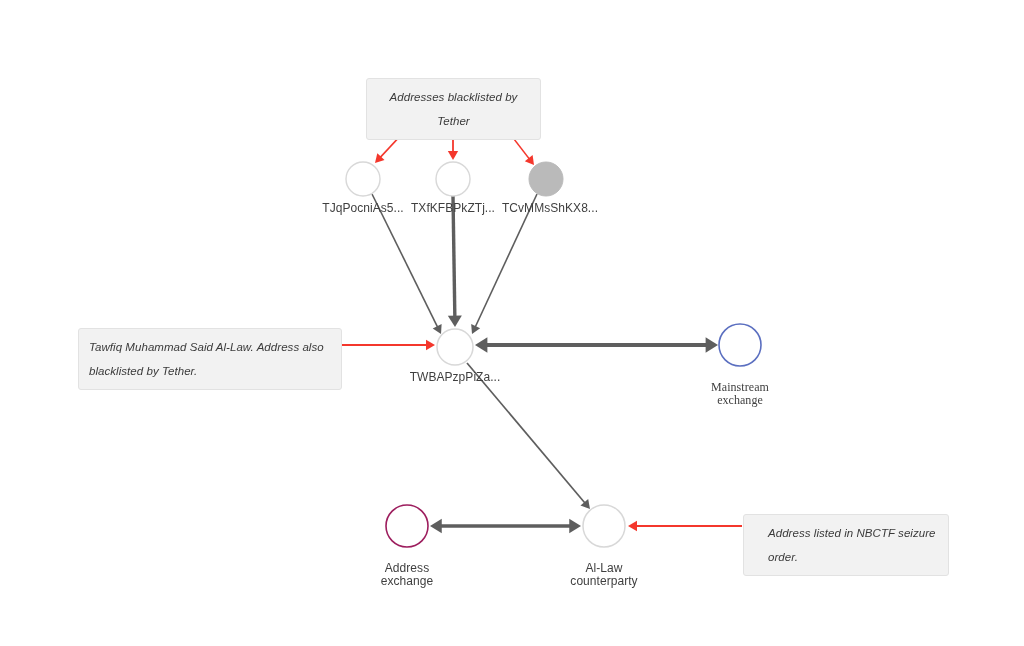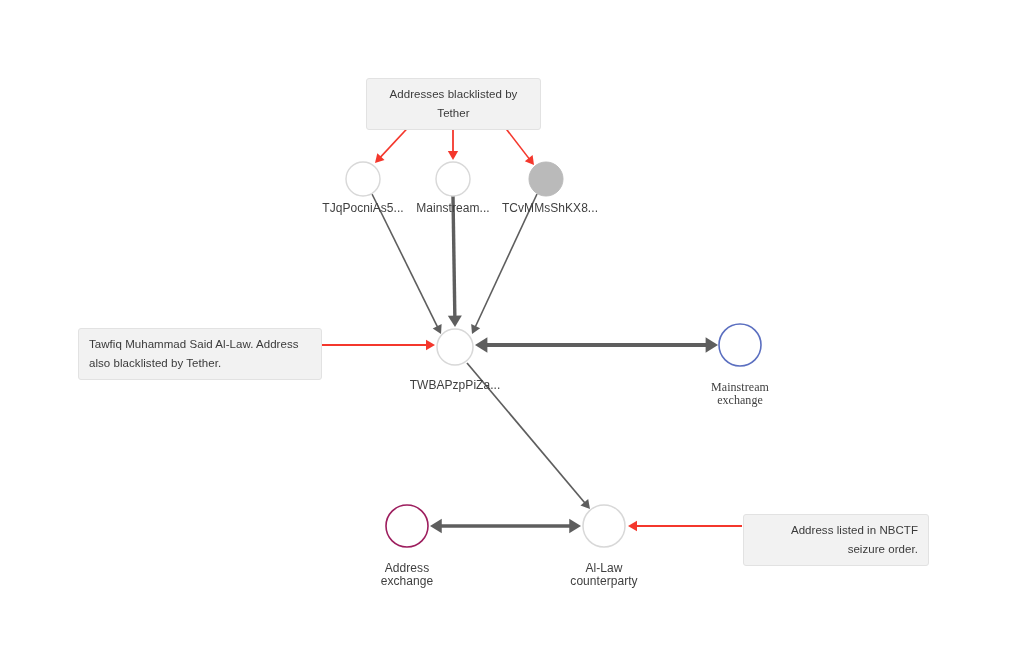--- a/index.html
+++ b/index.html
@@ -32,25 +32,26 @@
     white-space: pre-line;
     letter-spacing: 0.05px;
     pointer-events: none;
   }
   .annotation {
     position: absolute;
     background: #f2f2f2;
     border: 1px solid #e2e2e2;
     border-radius: 3px;
     font-size: 11.5px;
-    line-height: 19px;
+    line-height: 24px;
     color: #3a3a3a;
     padding: 6px 10px;
     box-sizing: border-box;
     letter-spacing: 0.05px;
+    font-style: italic;
   }
 </style>
 </head>
 <body>
 
 <svg id="graph-canvas" viewBox="0 0 1024 646" xmlns="http://www.w3.org/2000/svg">
   <g id="edge-layer">
       <line x1="430" y1="104" x2="380.27772334101644" y2="157.33844223418234" stroke="#f4372c" stroke-width="1.6"></line>
       <polygon points="375,163 377.30523814430023,153.28239344807255 384.53213617095116,160.019332286476" fill="#f4372c"></polygon>
       <line x1="453" y1="104" x2="453" y2="151.98" stroke="#f4372c" stroke-width="1.8"></line>
@@ -82,27 +83,27 @@
       <circle cx="546" cy="179" r="17" fill="#bababa" stroke="#bababa" stroke-width="1"></circle>
       <circle cx="455" cy="347" r="18" fill="#ffffff" stroke="#d8d8d8" stroke-width="1.5"></circle>
       <circle cx="740" cy="345" r="21" fill="#ffffff" stroke="#5b6fc0" stroke-width="1.6"></circle>
       <circle cx="407" cy="526" r="21" fill="#ffffff" stroke="#9d1e5e" stroke-width="1.6"></circle>
       <circle cx="604" cy="526" r="21" fill="#ffffff" stroke="#d8d8d8" stroke-width="1.5"></circle>
     </g>
 </svg>
 
 <div id="label-layer">
     <div class="node-label" style="left: 273px; top: 202px; width: 180px;">TJqPocniAs5...</div>
-    <div class="node-label" style="left: 363px; top: 202px; width: 180px;">Mainstream...</div>
+    <div class="node-label" style="left: 363px; top: 202px; width: 180px;">TXfKFBPkZTj...</div>
     <div class="node-label" style="left: 460px; top: 202px; width: 180px;">TCvMMsShKX8...</div>
-    <div class="node-label" style="left: 365px; top: 371px; width: 180px; margin-top: 8px;">TWBAPzpPiZa...</div>
+    <div class="node-label" style="left: 365px; top: 371px; width: 180px;">TWBAPzpPiZa...</div>
     <div class="node-label" style="left: 650px; top: 381px; width: 180px; font-family: Liberation Serif, serif;">Mainstream
 exchange</div>
     <div class="node-label" style="left: 317px; top: 562px; width: 180px;">Address
 exchange</div>
     <div class="node-label" style="left: 514px; top: 562px; width: 180px;">Al-Law
 counterparty</div>
   </div>
 <div id="annotation-layer">
     <div class="annotation" style="left: 366px; top: 78px; width: 175px; min-height: 25px; text-align: center;">Addresses blacklisted by Tether</div>
-    <div class="annotation" style="left: 78px; top: 328px; width: 244px; min-height: 38px; text-align: left;">Tawfiq Muhammad Said Al-Law. Address also blacklisted by Tether.</div>
-    <div class="annotation" style="left: 743px; top: 514px; width: 186px; min-height: 25px; text-align: right; padding-left: 24px;">Address listed in NBCTF seizure order.</div>
+    <div class="annotation" style="left: 78px; top: 328px; width: 264px; min-height: 38px; text-align: left;">Tawfiq Muhammad Said Al-Law. Address also blacklisted by Tether.</div>
+    <div class="annotation" style="left: 743px; top: 514px; width: 206px; min-height: 25px; text-align: left; padding-left: 24px;">Address listed in NBCTF seizure order.</div>
   </div>
 
 </body></html>

